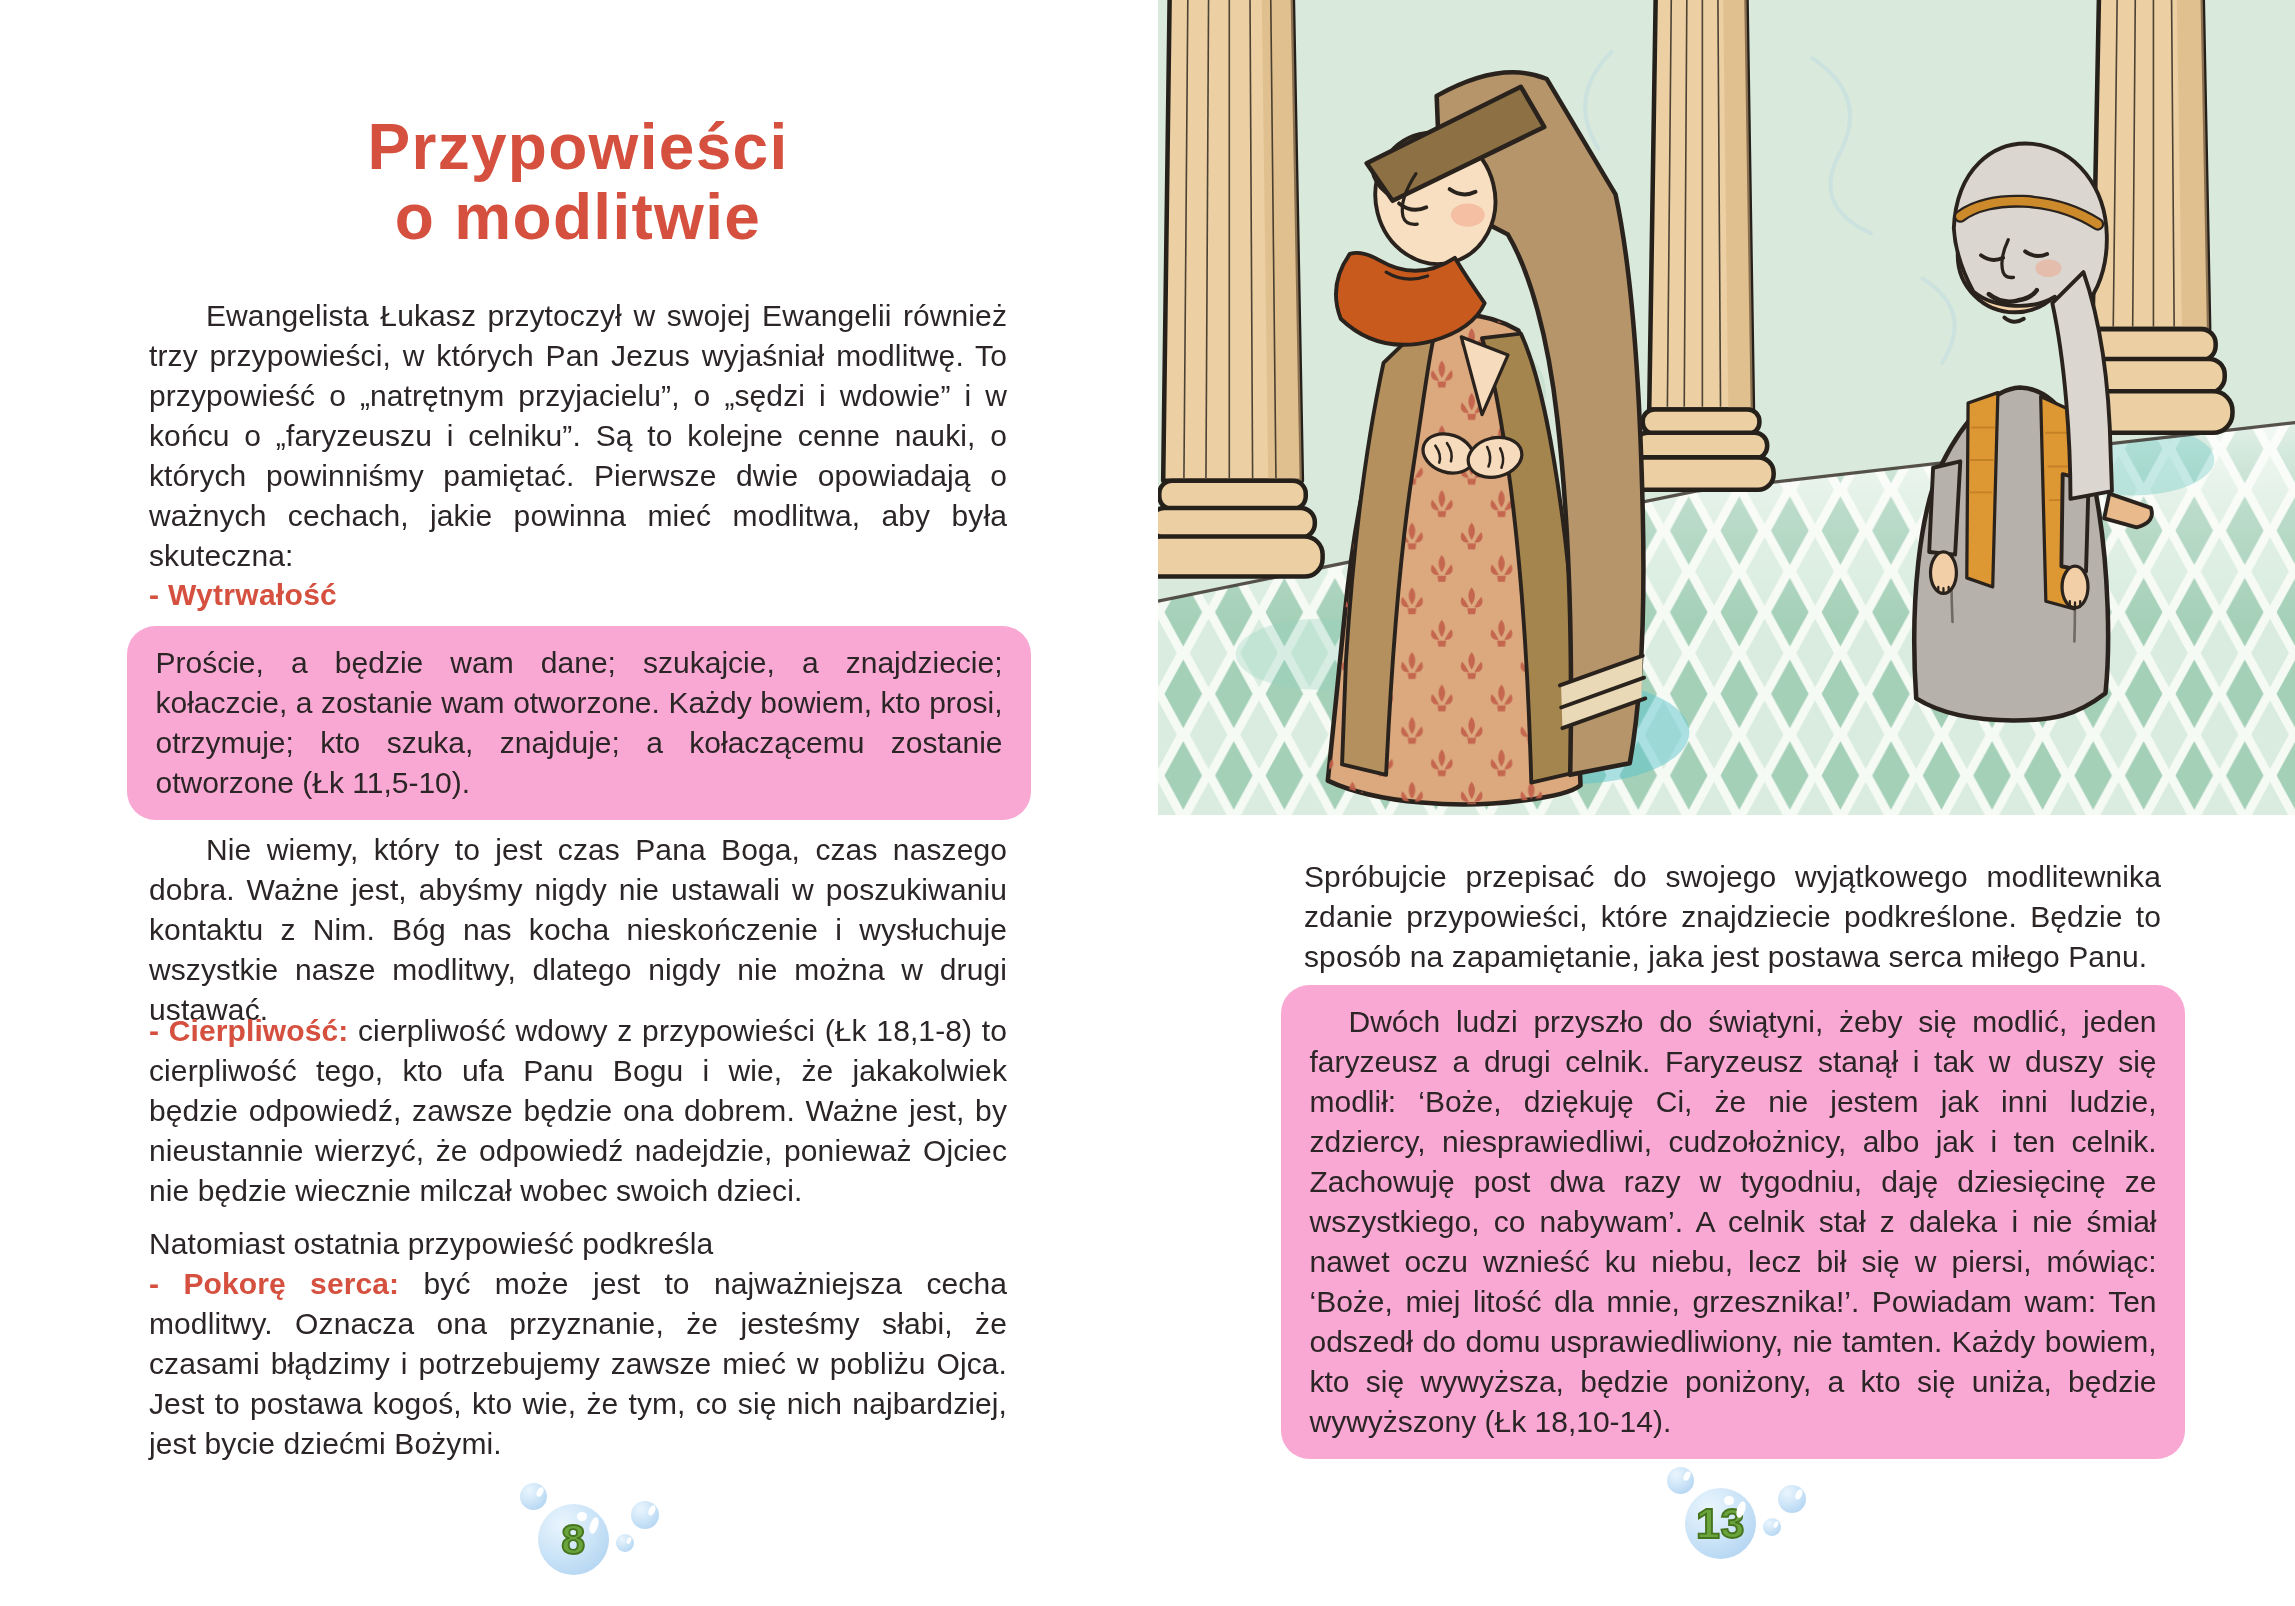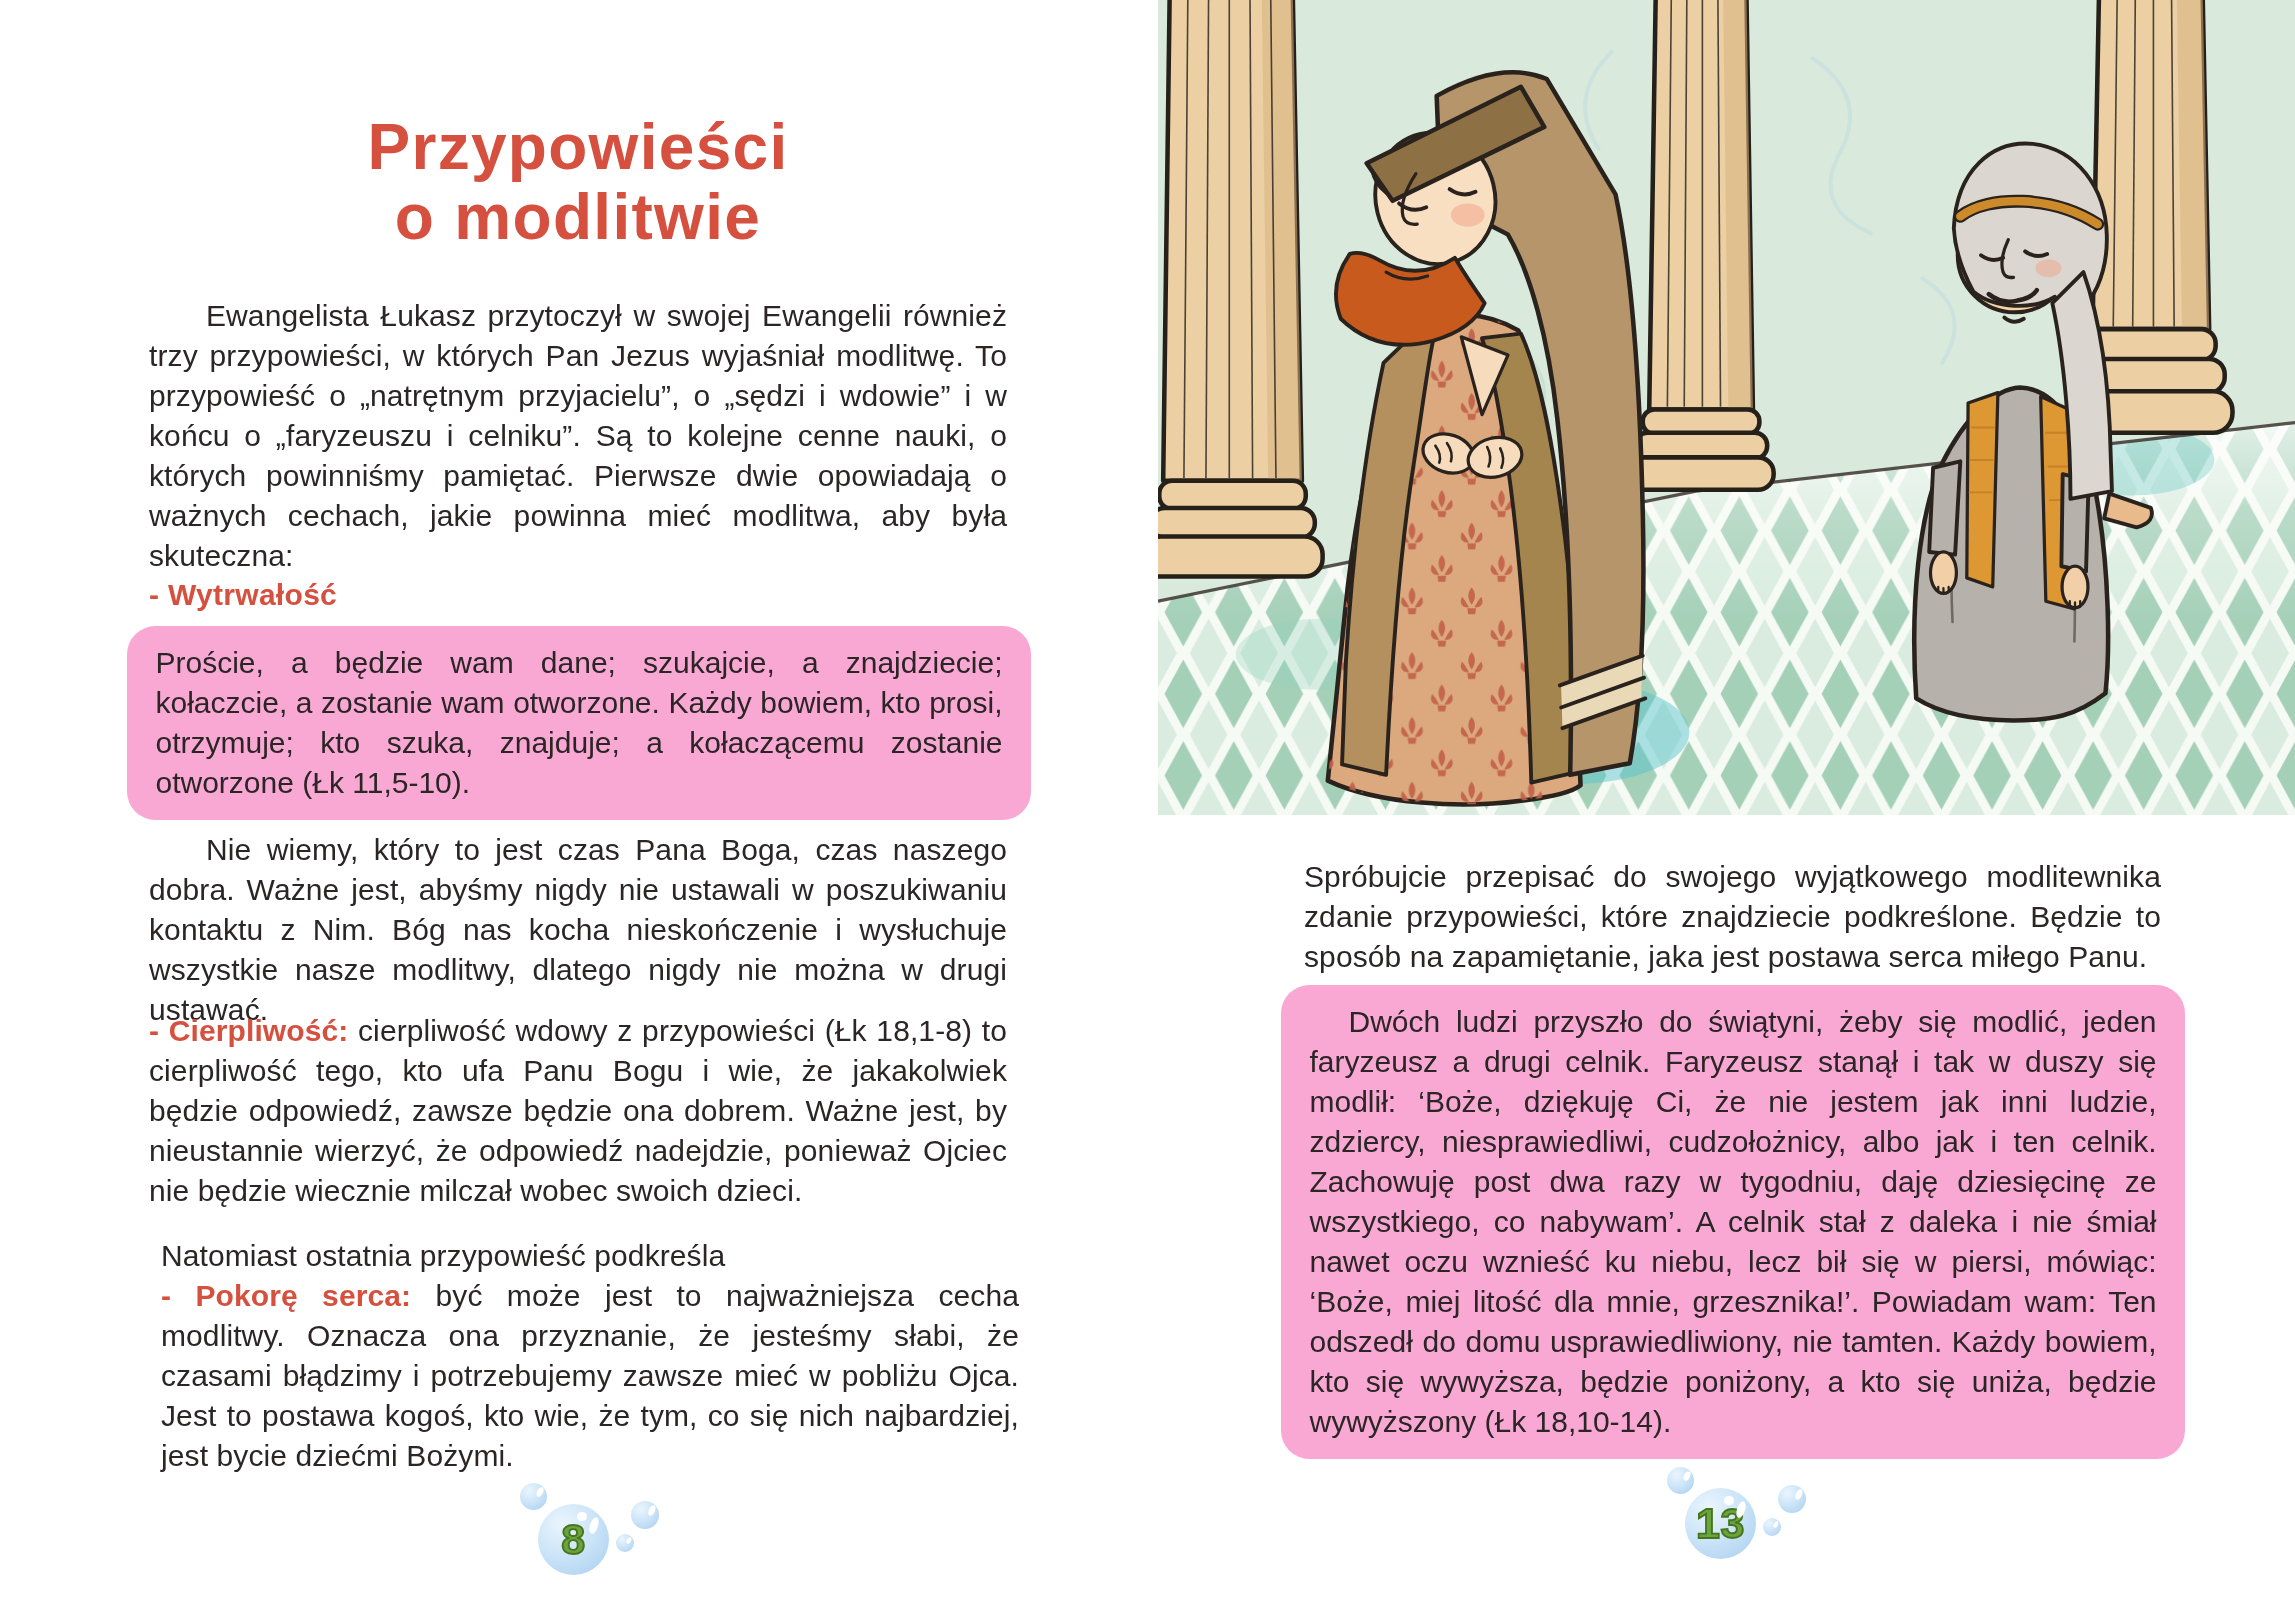--- a/index.html
+++ b/index.html
@@ -73,21 +73,21 @@
     <h2 class="abs red-heading" style="margin:0;">- Wytrwałość</h2>
 
     <div class="abs quote-box" style="left:127px;top:610px;">Proście, a będzie wam dane; szukajcie, a znajdziecie; kołaczcie, a zostanie wam otworzone. Każdy bowiem, kto prosi, otrzymuje; kto szuka, znajduje; a kołaczącemu zostanie otworzone (Łk 11,5-10).</div>
 
     <p class="abs body-text indent" style="left:149px;top:814px;margin:0;">Nie wiemy, który to jest czas Pana Boga, czas naszego dobra. Ważne jest, abyśmy nigdy nie ustawali w poszukiwaniu kontaktu z Nim. Bóg nas kocha nieskończenie i wysłuchuje wszystkie nasze modlitwy, dlatego nigdy nie można w drugi ustawać.</p>
 
     <p class="abs body-text" style="left:149px;top:995px;margin:0;">
       <span class="red-label">- Cierpliwość:</span><span> cierpliwość wdowy z przypowieści (Łk 18,1-8) to cierpliwość tego, kto ufa Panu Bogu i wie, że jakakolwiek będzie odpowiedź, zawsze będzie ona dobrem. Ważne jest, by nieustannie wierzyć, że odpowiedź nadejdzie, ponieważ Ojciec nie będzie wiecznie milczał wobec swoich dzieci.</span>
     </p>
 
-    <p class="abs body-text" style="left:149px;top:1208px;margin:12px;">
+    <p class="abs body-text" style="left:149px;top:1208px;margin:0;">
       <span>Natomiast ostatnia przypowieść podkreśla</span><br>
       <span class="red-label">- Pokorę serca:</span><span> być może jest to najważniejsza cecha modlitwy. Oznacza ona przyznanie, że jesteśmy słabi, że czasami błądzimy i potrzebujemy zawsze mieć w pobliżu Ojca. Jest to postawa kogoś, kto wie, że tym, co się nich najbardziej, jest bycie dziećmi Bożymi.</span>
     </p>
 
     <div class="abs bubble-cluster" style="left:499px;top:1445px;">
       <div class="bubble s1 small-shine"></div>
       <div class="bubble s2 small-shine"></div>
       <div class="bubble s3 small-shine"></div>
       <div class="bubble big">
         <span class="dot"></span>

